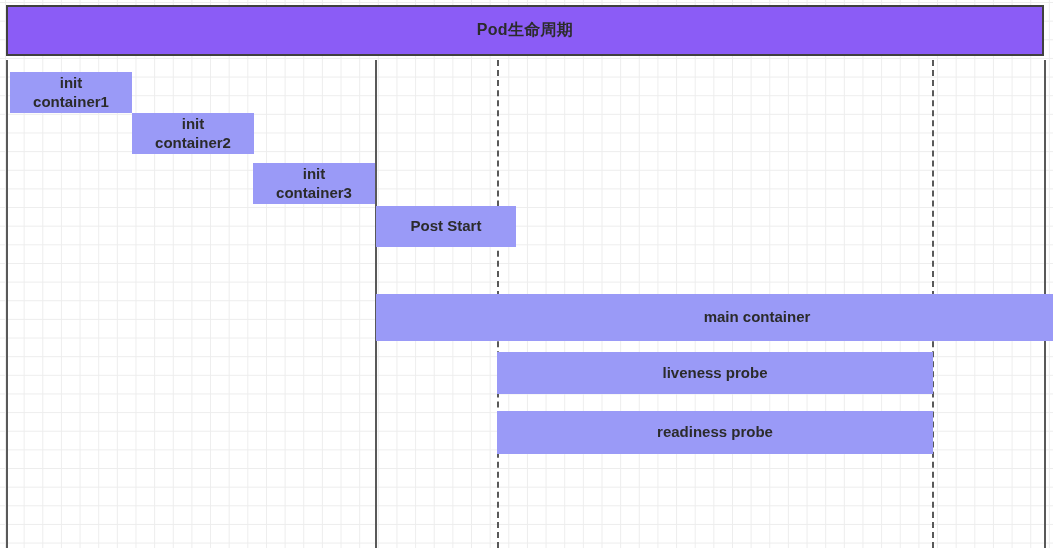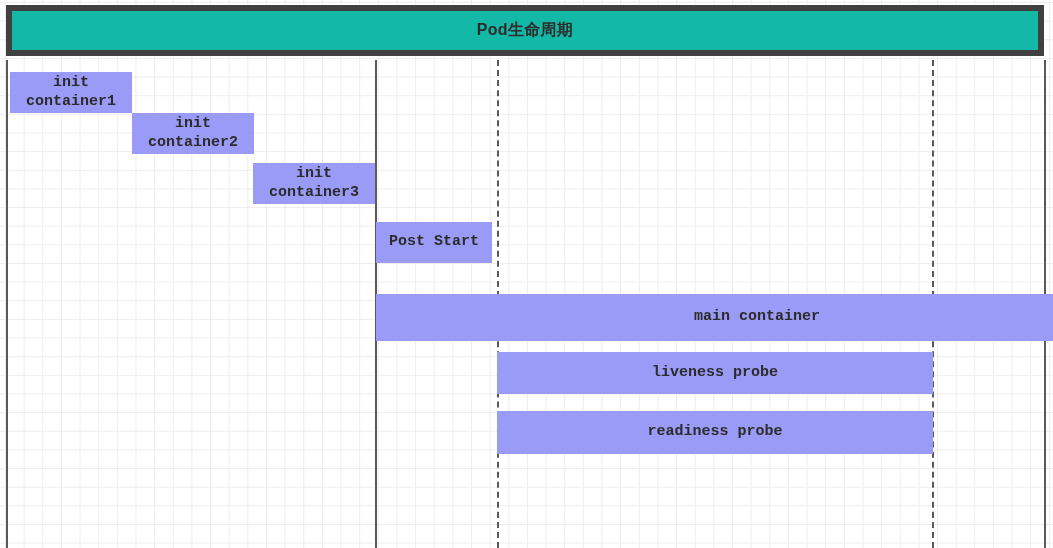--- a/index.html
+++ b/index.html
@@ -44,22 +44,22 @@
   }
 
   
   #title-bar {
     position: absolute;
     left: 6px;
     top: 5px;
     width: 1038px;
     height: 51px;
     box-sizing: border-box;
-    background: #14b8a6;
-    border: 6px solid #404040;
+    background: #8b5cf6;
+    border: 2px solid #404040;
     display: flex;
     align-items: center;
     justify-content: center;
   }
   #title-bar .title-text {
     font-size: 16px;
     font-weight: bold;
     color: #2b2b2b;
     letter-spacing: 0.3px;
   }
@@ -75,21 +75,20 @@
     text-align: center;
     color: #2b2b2b;
     font-size: 15px;
     font-weight: bold;
     line-height: 1.25;
     padding: 0 4px;
   }
   .bar .bar-label {
     display: block;
     white-space: pre-line;
-    font-family: Liberation Mono, monospace;
   }
 </style>
 </head>
 <body>
 
 <div id="canvas">
 
   <div id="grid"></div>
 
   <div class="vline" style="left:6px; top:60px; height:488px;"></div>
@@ -110,21 +109,21 @@
   <div class="bar" style="left:132px; top:113px; width:122px; height:41px;">
     <span class="bar-label">init
 container2</span>
   </div>
 
   <div class="bar" style="left:253px; top:163px; width:122px; height:41px;">
     <span class="bar-label">init
 container3</span>
   </div>
 
-  <div class="bar" style="left:376px; top:222px; width:116px; height:41px;">
+  <div class="bar" style="left:376px; top:206px; width:140px; height:41px;">
     <span class="bar-label">Post Start</span>
   </div>
 
   <div class="bar" style="left:376px; top:294px; width:762px; height:47px;">
     <span class="bar-label">main container</span>
   </div>
 
   <div class="bar" style="left:497px; top:352px; width:436px; height:42px;">
     <span class="bar-label">liveness probe</span>
   </div>

